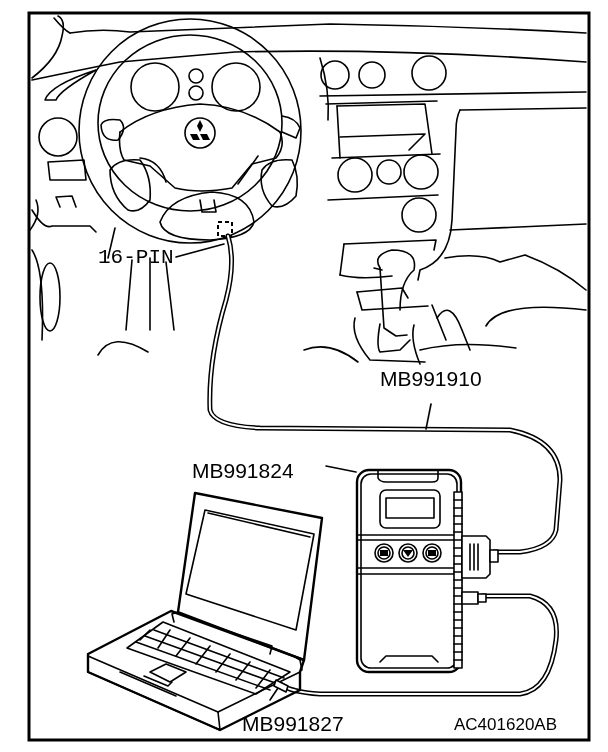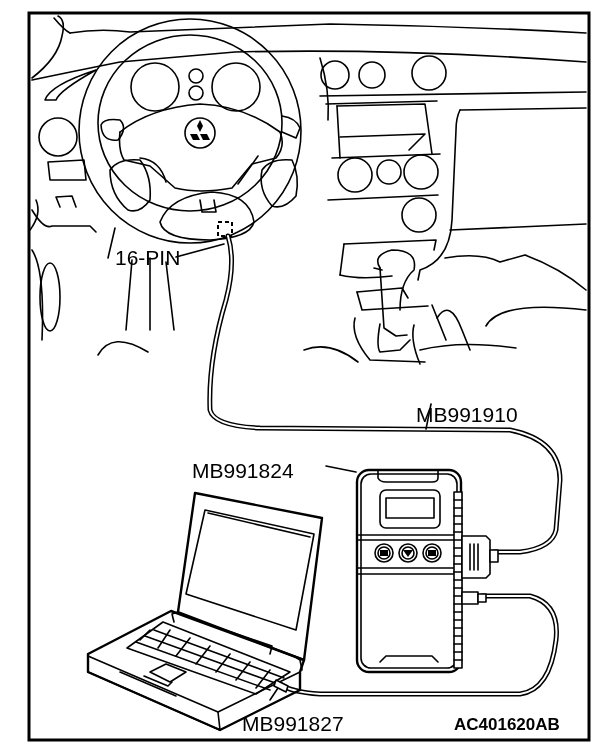--- a/index.html
+++ b/index.html
@@ -3,21 +3,21 @@
 <meta charset="utf-8">
 <style>
   html,body{margin:0;padding:0;background:#fff;}
   body{width:608px;height:752px;position:relative;overflow:hidden;font-family:"Liberation Sans",sans-serif;}
   #art{position:absolute;left:0;top:0;width:608px;height:752px;}
   .ln{fill:none;stroke:#000;stroke-width:1.6;stroke-linecap:round;stroke-linejoin:round;}
   .th{fill:none;stroke:#000;stroke-width:2.4;stroke-linecap:round;stroke-linejoin:round;}
   .wf{fill:#fff;stroke:#000;stroke-width:1.6;stroke-linejoin:round;}
   .bf{fill:#000;stroke:none;}
   .lbl{position:absolute;font-size:21px;color:#000;white-space:nowrap;line-height:1;}
-  .code{position:absolute;font-size:17px;font-weight:bold;color:#000;white-space:nowrap;line-height:1;}
+  .code{position:absolute;font-size:17px;font-weight:normal;color:#000;white-space:nowrap;line-height:1;}
 </style>
 </head>
 <body>
 
 <svg id="art" viewBox="0 0 608 752">
 
   <rect x="29" y="13" width="560" height="727" fill="none" stroke="#000" stroke-width="3"></rect>
 
   <g>
 
@@ -181,17 +181,17 @@
     <path class="ln" d="M144 676 L168 686 L172 682"></path>
 
     <path class="ln" d="M178 612 L172 614 L174 622"></path>
     <path class="ln" d="M202 622 L272 646 L270 654"></path>
     <path class="ln" d="M294 656 L300 660 L302 670"></path>
 
     <path class="wf" d="M276 680 L288 686 L286 692 L274 686 Z"></path>
   </g>
 </svg>
 
-<div class="lbl" style="left:115px;top:247px;">16-PIN</div>
-<div class="lbl" style="left:380px;top:404px;margin-left:36px;">MB991910</div>
+<div class="lbl" style="left:98px;top:247px;font-family:Liberation Mono, monospace;">16-PIN</div>
+<div class="lbl" style="left:380px;top:368px;">MB991910</div>
 <div class="lbl" style="left:192px;top:460px;">MB991824</div>
 <div class="lbl" style="left:242px;top:713px;text-align:right;">MB991827</div>
 <div class="code" style="left:454px;top:716px;">AC401620AB</div>
 
 </body></html>

